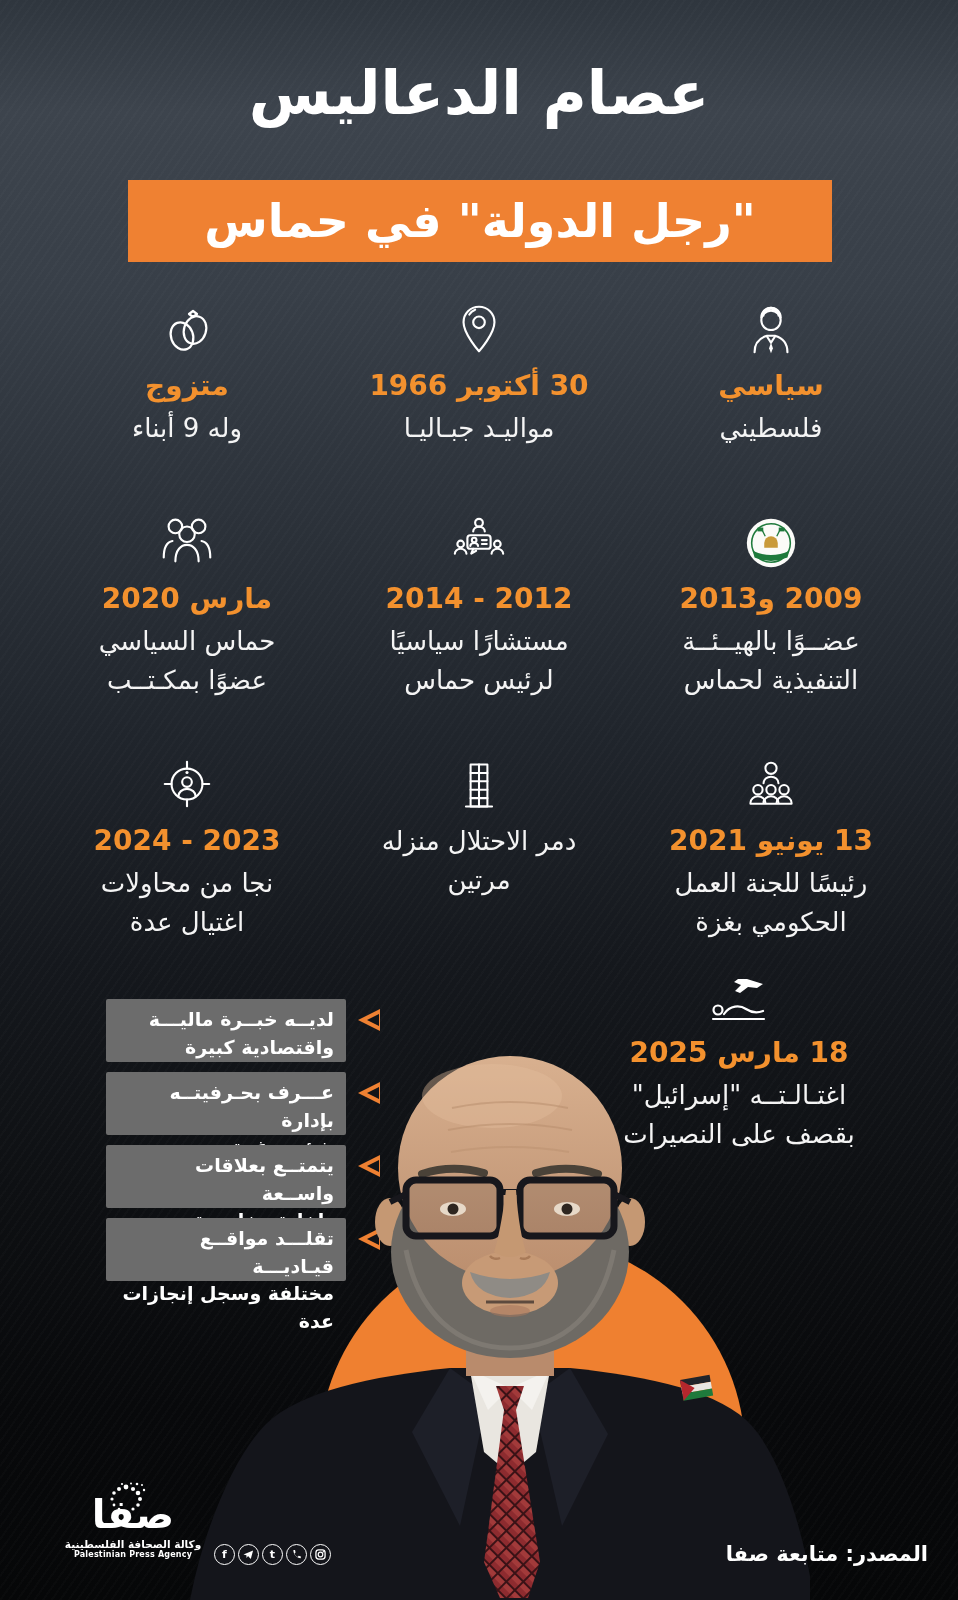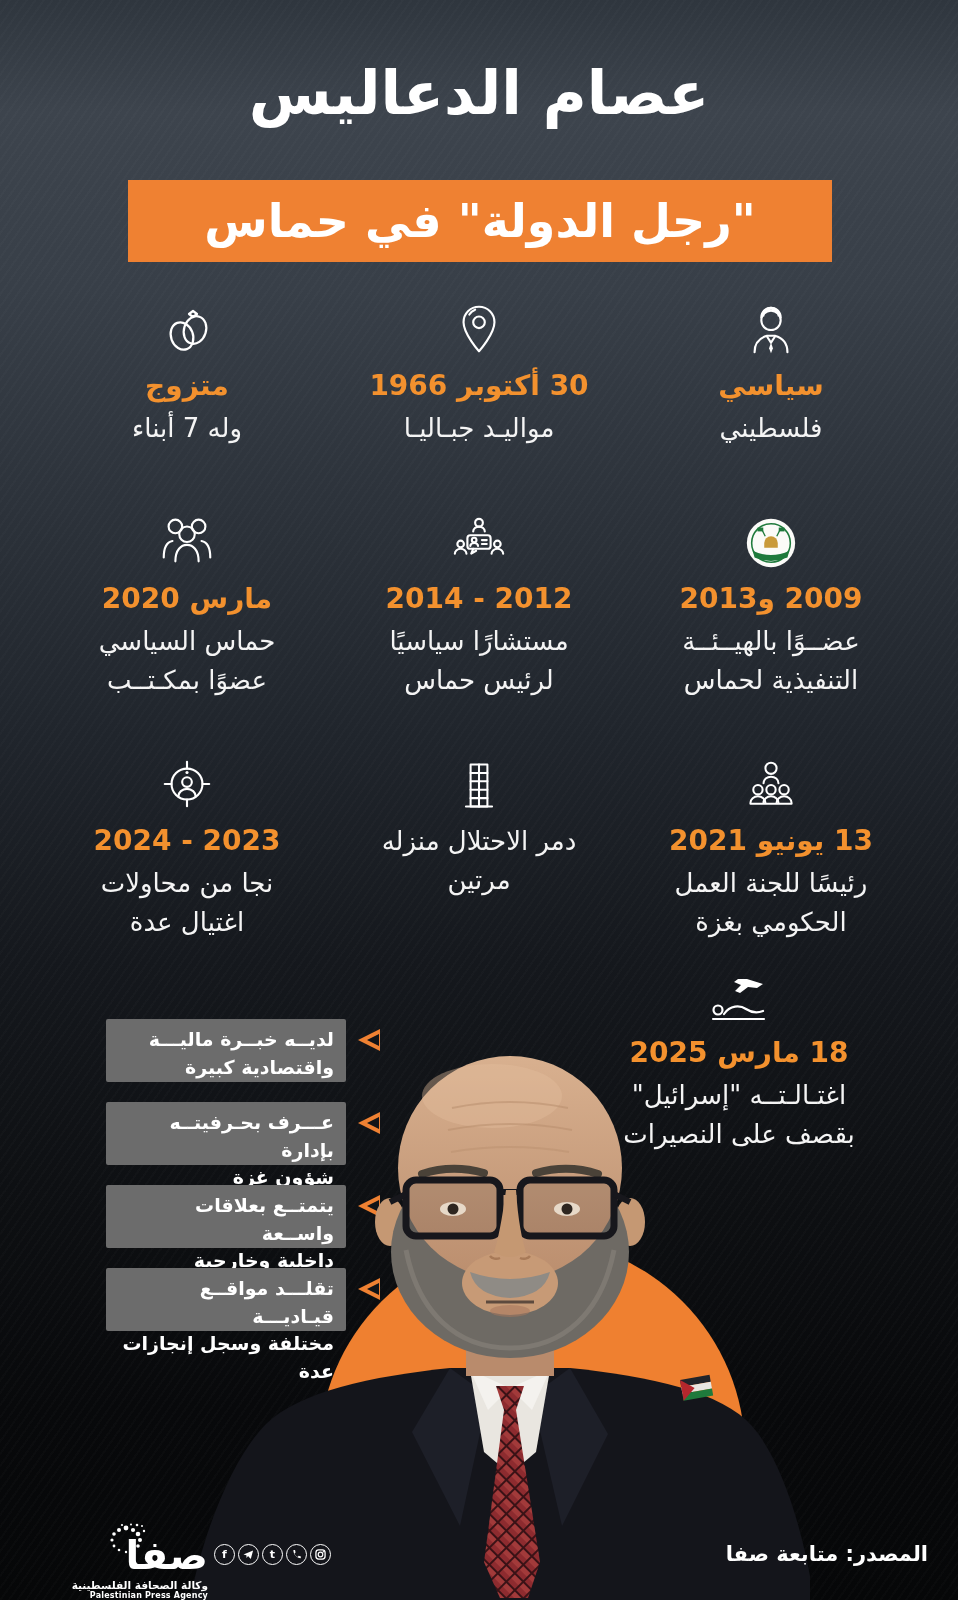--- a/index.html
+++ b/index.html
@@ -15,25 +15,25 @@
   .banner{left:128px;top:180px;width:704px;height:82px;background:#EF8132;display:flex;align-items:center;justify-content:center;color:#fff;font-size:46px;font-weight:700;}
   .row{left:44px;width:870px;display:flex;justify-content:space-between;}
   .cell{width:286px;text-align:center;}
   .icn{height:66px;display:flex;align-items:flex-end;justify-content:center;margin-bottom:8px;}
   .hd{color:#F3912E;font-size:28px;font-weight:700;line-height:1.35;margin-bottom:4px;}
   .ln{color:#f4f4f4;font-size:26px;line-height:1.5;}
   .assn{left:578px;top:968px;width:322px;text-align:center;}
   .assn .icn{height:56px;margin-bottom:10px;}
   .bullets{left:70px;top:999px;width:276px;}
   .bx{position:relative;width:214px;height:49px;margin-bottom:10px;background:#6C6C6C;border-radius:2px;
-      color:#fff;font-size:19px;font-weight:700;line-height:1.45;text-align:right;padding:7px 12px 7px 14px;margin-top:20px;}
+      color:#fff;font-size:19px;font-weight:700;line-height:1.45;text-align:right;padding:7px 12px 7px 14px;}
   .arrow{position:absolute;right:-34px;top:10px;width:0;height:0;border:11px solid transparent;border-left:0;border-right:22px solid #EF8132;}
   .arrow::after{content:"";position:absolute;left:9px;top:-6px;width:0;height:0;border:6px solid transparent;border-left:0;border-right:12px solid #121418;}
   .portrait{position:absolute;left:150px;top:1040px;z-index:3;}
-  .footer-logo{position:absolute;left:58px;top:1492px;width:150px;z-index:5;color:#fff;text-align:right;direction:ltr;margin-top:41px;}
+  .footer-logo{position:absolute;left:58px;top:1492px;width:150px;z-index:5;color:#fff;text-align:center;direction:ltr;}
   .logo-ar{font-size:40px;font-weight:700;line-height:1.1;direction:rtl;position:relative;}
   .logo-dots{position:absolute;left:46px;top:-10px;}
   .agency-ar{font-size:10.5px;font-weight:700;margin-top:2px;direction:rtl;}
   .agency-en{font-size:8px;font-weight:700;letter-spacing:.2px;}
   .socials{position:absolute;left:214px;top:1544px;z-index:5;display:flex;flex-direction:row;gap:3px;direction:ltr;}
   .soc{width:19px;height:19px;border:1.6px solid #fff;border-radius:50%;display:flex;align-items:center;justify-content:center;color:#fff;font-size:11px;font-weight:700;line-height:1;}
   .source{position:absolute;right:30px;top:1542px;z-index:5;color:#fff;font-size:21px;font-weight:700;}
   svg{display:block;}
   .ic{stroke:#fff;stroke-width:2.2;fill:none;stroke-linecap:round;stroke-linejoin:round;}
 </style>
@@ -76,21 +76,21 @@
     </div>
     <div class="cell">
       <div class="icn">
         <svg width="60" height="60" viewBox="0 0 60 60">
           <ellipse class="ic" cx="25" cy="37" rx="11" ry="14" transform="rotate(-20 25 37)"></ellipse>
           <ellipse class="ic" cx="38" cy="31" rx="11" ry="14" transform="rotate(18 38 31)"></ellipse>
           <path class="ic" d="M36,12 l4,3 -4,3 -4,-3 Z" stroke-width="1.8"></path>
         </svg>
       </div>
       <div class="hd">متزوج</div>
-      <div class="ln">وله 7 أبناء</div>
+      <div class="ln">وله 9 أبناء</div>
     </div>
   </section>
 
   <section class="layer row" style="top:506px">
     <div class="cell">
       <div class="icn">
         <svg width="58" height="58" viewBox="0 0 60 60">
           <circle cx="30" cy="30" r="25" fill="#fbfbf8"></circle>
           <circle cx="30" cy="30" r="20" fill="none" stroke="#1F7A3C" stroke-width="1.6"></circle>
           <path d="M23,30 a7,7 0 0 1 14,0 l0,5 -14,0 Z" fill="#C99A3A"></path>

